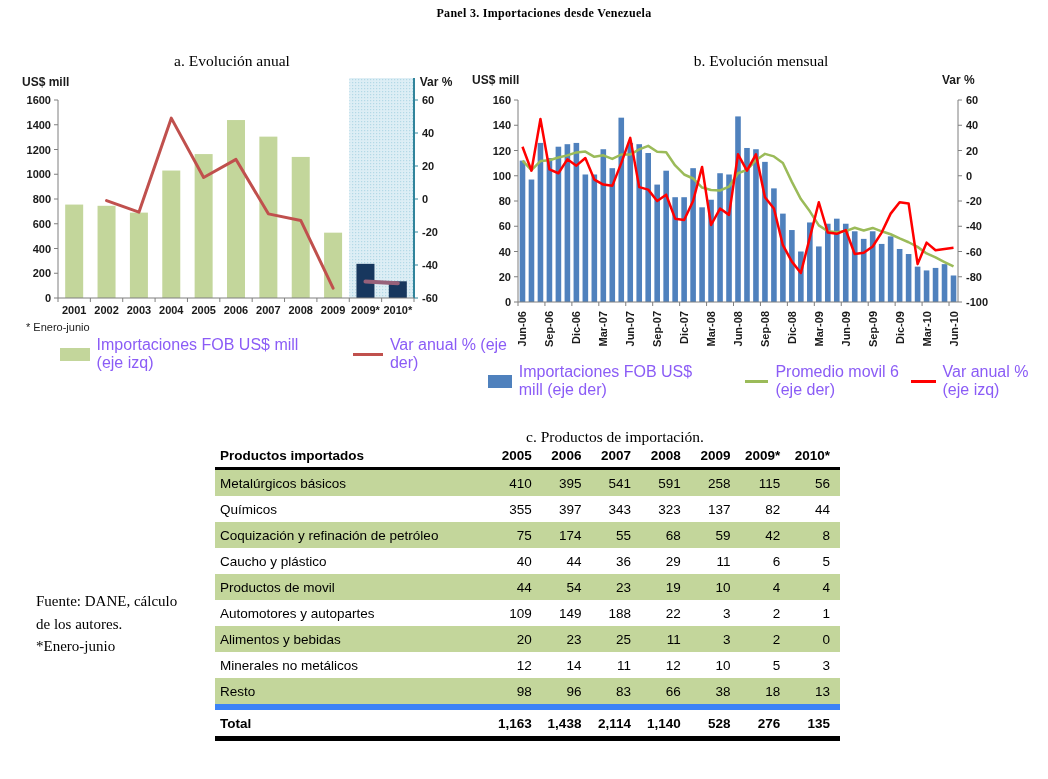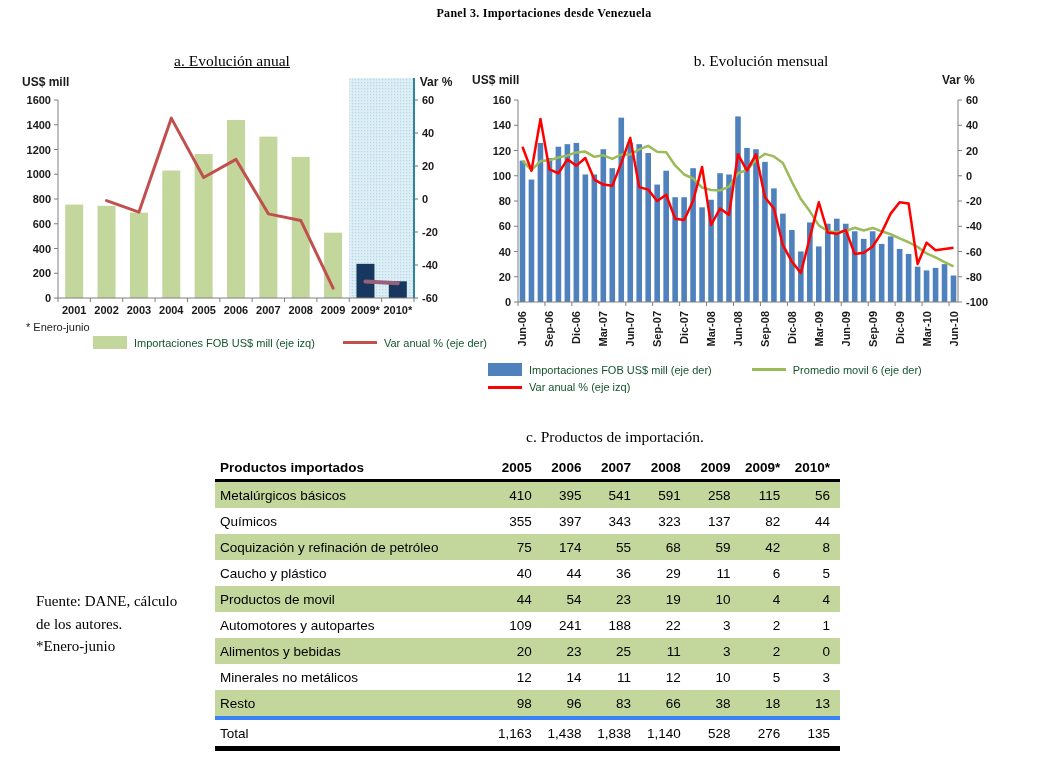--- a/index.html
+++ b/index.html
@@ -1,45 +1,45 @@
 <!DOCTYPE html>
 <html><head>
 <meta charset="utf-8">
 <style>
   html,body{margin:0;padding:0;background:#fff;}
   #canvas{position:relative;width:1048px;height:779px;background:#fff;overflow:hidden;
           font-family:"Liberation Sans",sans-serif;color:#000;}
   #main-title{position:absolute;top:6px;left:0;width:1048px;text-align:center;
               font-family:"Liberation Serif",serif;font-weight:bold;font-size:12px;letter-spacing:.3px;padding-left:20px;}
   .sub-title{position:absolute;font-family:"Liberation Serif",serif;font-size:15.5px;text-align:center;}
-  #title-a{top:52px;left:6px;width:452px;text-decoration:underline;}
+  #title-a{top:52px;left:6px;width:452px;}
   #title-b{top:52px;left:468px;width:586px;}
   #title-c{top:428px;left:305px;width:620px;}
   #chart-a{position:absolute;left:6px;top:72px;}
   #chart-b{position:absolute;left:468px;top:72px;}
   svg{font-family:"Liberation Sans",sans-serif;}
   #footnote-a{position:absolute;left:26px;top:321px;font-size:11px;color:#1a1a1a;}
-  .legend{display:flex;align-items:center;font-size:11px;color:#14532d;}
+  .legend{display:flex;align-items:center;font-size:16px;color:#8b5cf6;}
   #legend-a{position:absolute;left:60px;top:336px;width:460px;justify-content:center;gap:28px;}
-  #legend-b{position:absolute;left:488px;top:363px;flex-direction:column;align-items:flex-start;gap:5px;}
+  #legend-b{position:absolute;left:488px;top:363px;flex-direction:row;align-items:flex-start;gap:5px;}
   .legend-row{display:flex;gap:40px;}
   .legend-item{display:flex;align-items:center;gap:7px;}
   .swatch-bar{display:inline-block;width:34px;height:13px;}
   .swatch-line{display:inline-block;width:34px;height:3px;}
   #source-note{position:absolute;left:36px;top:590px;font-family:"Liberation Serif",serif;
                font-size:15px;line-height:1.5;}
-  #products-table{position:absolute;left:215px;top:456px;width:625px;border-collapse:collapse;
+  #products-table{position:absolute;left:215px;top:444px;width:625px;border-collapse:collapse;
                   font-size:13.5px;table-layout:fixed;}
   #products-table th,#products-table td{padding:4px 10px 4px 4px;white-space:nowrap;}
   #products-table th{font-weight:bold;border-bottom:3px solid #000;}
   #products-table .col-name{text-align:left;padding-left:5px;}
   #products-table .col-num{text-align:right;}
   #products-table tr.striped{background:#c3d69b;}
   #products-table td{padding-top:5.5px;padding-bottom:5.5px;}
-  #products-table tr.total td{font-weight:normal;border-top:4px solid #3b82f6;border-bottom:5px solid #000;}
+  #products-table tr.total td{font-weight:bold;border-top:6px solid #3b82f6;border-bottom:5px solid #000;}
 </style>
 </head>
 <body>
 
 <div id="canvas">
 
   <div id="main-title">Panel 3. Importaciones desde Venezuela</div>
 
   <div id="title-a" class="sub-title">a. Evolución anual</div>
   <div id="title-b" class="sub-title">b. Evolución mensual</div>
@@ -362,21 +362,21 @@
           <td class="col-num">54</td>
           <td class="col-num">23</td>
           <td class="col-num">19</td>
           <td class="col-num">10</td>
           <td class="col-num">4</td>
           <td class="col-num">4</td>
         </tr>
         <tr>
           <td class="col-name">Automotores y autopartes</td>
           <td class="col-num">109</td>
-          <td class="col-num">241</td>
+          <td class="col-num">149</td>
           <td class="col-num">188</td>
           <td class="col-num">22</td>
           <td class="col-num">3</td>
           <td class="col-num">2</td>
           <td class="col-num">1</td>
         </tr>
         <tr class="striped" style="background: rgb(195, 214, 155);">
           <td class="col-name">Alimentos y bebidas</td>
           <td class="col-num">20</td>
           <td class="col-num">23</td>
@@ -403,21 +403,21 @@
           <td class="col-num">83</td>
           <td class="col-num">66</td>
           <td class="col-num">38</td>
           <td class="col-num">18</td>
           <td class="col-num">13</td>
         </tr>
         <tr class="total">
           <td class="col-name">Total</td>
           <td class="col-num">1,163</td>
           <td class="col-num">1,438</td>
-          <td class="col-num">1,838</td>
+          <td class="col-num">2,114</td>
           <td class="col-num">1,140</td>
           <td class="col-num">528</td>
           <td class="col-num">276</td>
           <td class="col-num">135</td>
         </tr>
       </tbody>
   </table>
 
 </div>
 

